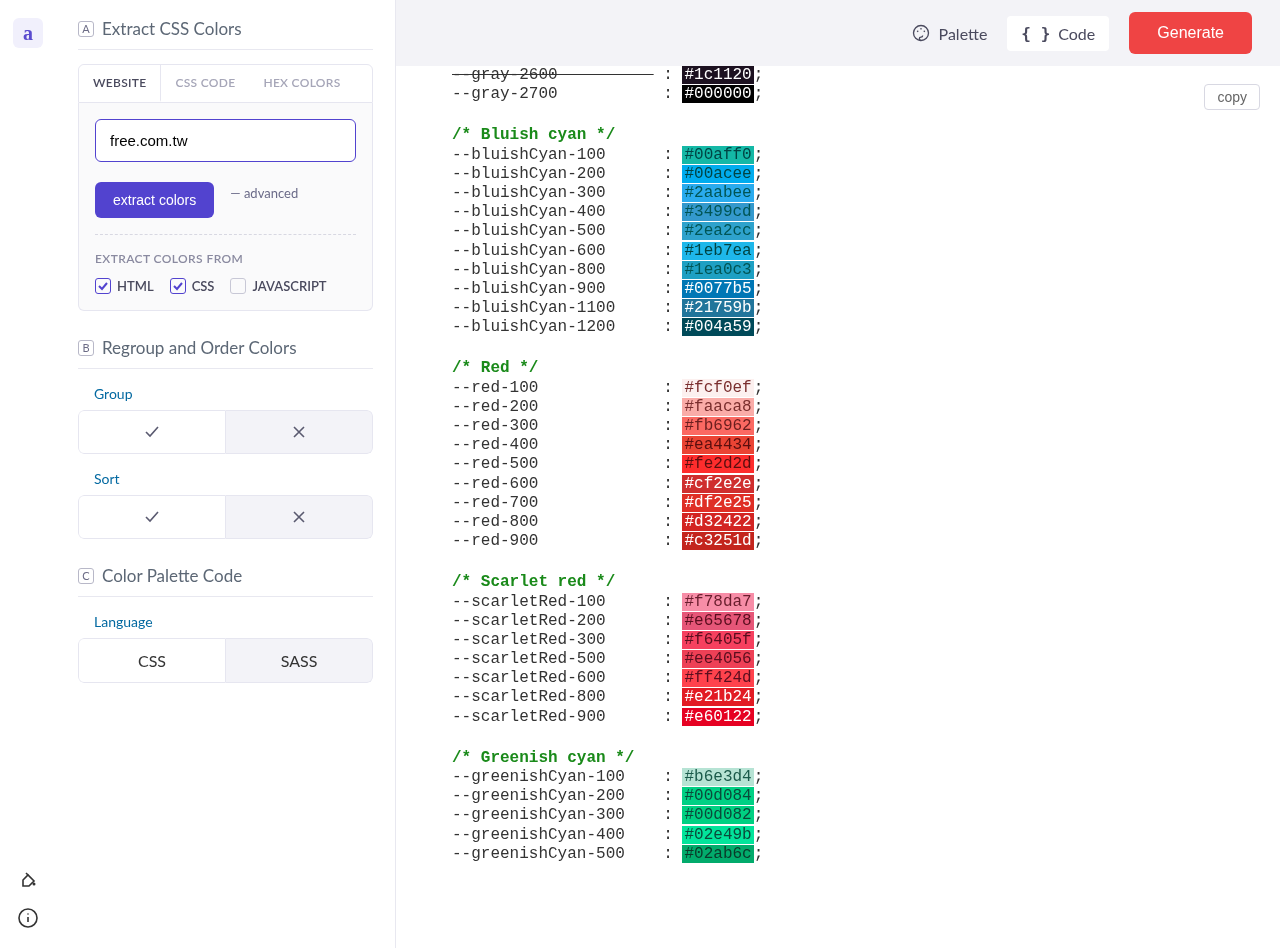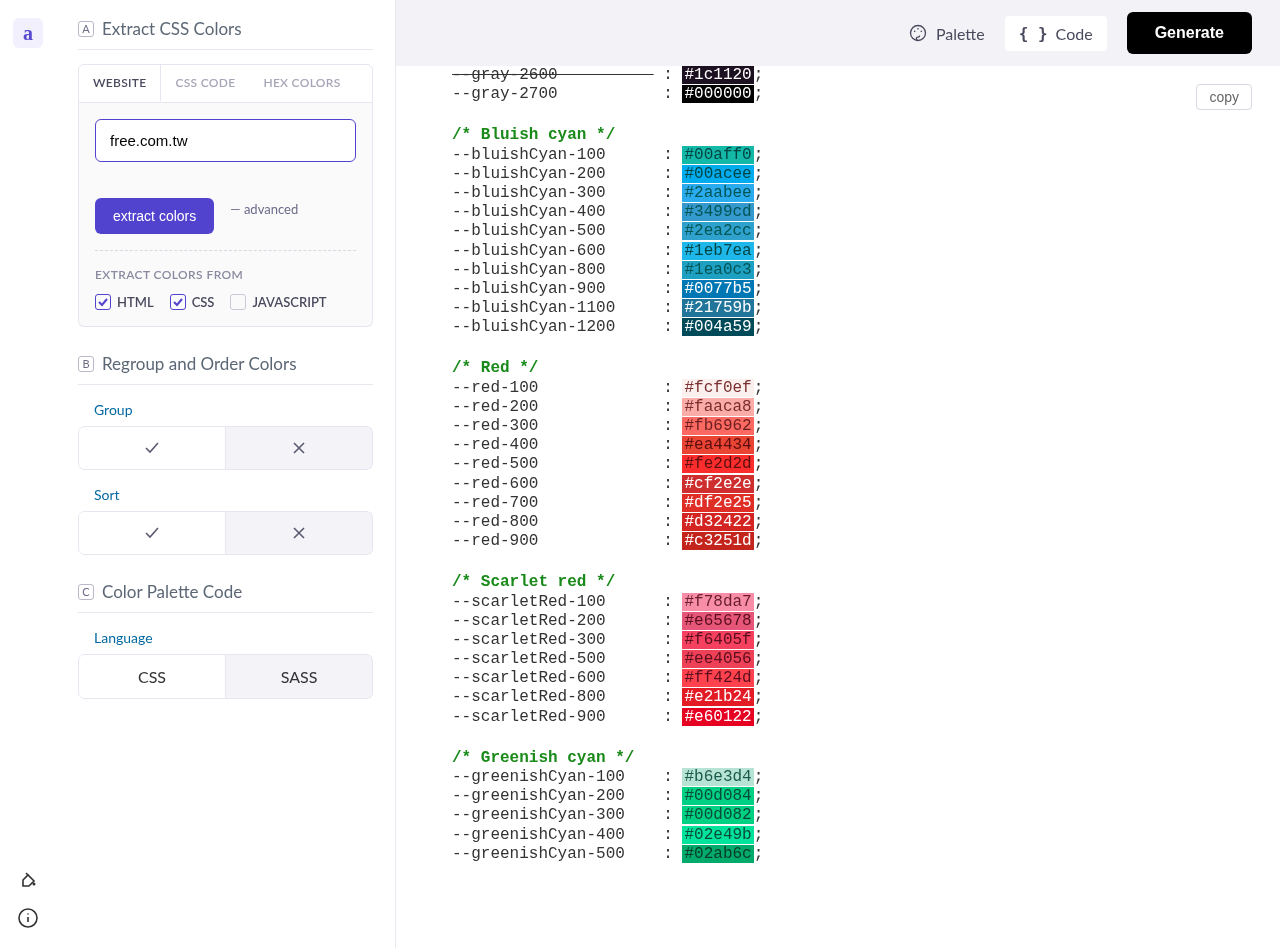--- a/index.html
+++ b/index.html
@@ -12,21 +12,21 @@
 
 .sidebar { width: 340px; border-right: 1px solid #e8e8f0; padding: 18px 22px; overflow-y: auto; background:#fff; }
 .section-head { display:flex; align-items:center; gap: 8px; border-bottom: 1px solid #e8e8f0; padding-bottom: 10px; margin-bottom: 14px; }
 .badge { border:1px solid #b8b8c8; border-radius:3px; font-size:11px; width:16px; height:16px; display:flex; align-items:center; justify-content:center; color:#6b6b85; }
 .section-title { font-size: 17px; color:#5c6775; font-weight:400; }
 
 .tabs { display:flex; border:1px solid #e6e6f0; border-radius:6px 6px 0 0; background:#fff; }
 .tab { padding:10px 14px; font-size:12px; font-weight:600; letter-spacing:0.3px; color:#a6a6b8; cursor:pointer; text-transform:uppercase; }
 .tab.active { color:#4a4a5e; border-bottom:2px solid #fff; background:#fff; border-right:1px solid #e6e6f0; border-radius:6px 0 0 0; }
 .tab-body { border:1px solid #e6e6f0; border-top:none; border-radius:0 0 6px 6px; padding:16px; background:#fafafb; }
-.url-input { width:100%; padding:12px 14px; border:1.5px solid #5243cf; border-radius:6px; font-size:15px; background:#fff; outline:none; margin-bottom:22px; }
+.url-input { width:100%; padding:12px 14px; border:1.5px solid #5243cf; border-radius:6px; font-size:15px; background:#fff; outline:none; margin-bottom:6px; }
 .row { display:flex; align-items:center; gap:16px; }
 .btn-primary { background:#5243cf; color:#fff; border:none; padding:10px 18px; border-radius:6px; font-size:14px; font-weight:500; cursor:pointer;margin-top:14px; }
 .link { color:#6a6a88; font-size:13px; cursor:pointer; }
 .link::before { content:"— "; }
 
 .divider-dashed { border-top:1px dashed #d8d8e2; margin:16px 0; }
 .label-sm { font-size:12px; font-weight:600; color:#8a8aa0; letter-spacing:0.4px; text-transform:uppercase; margin-bottom:12px; }
 .checks { display:flex; gap:16px; }
 .check { display:flex; align-items:center; gap:6px; font-size:13px; font-weight:600; color:#4a4a5e; }
 .cb { width:16px; height:16px; border:1.5px solid #5243cf; border-radius:3px; display:flex; align-items:center; justify-content:center; }
@@ -37,24 +37,24 @@
 .seg { display:flex; border-radius:6px; overflow:hidden; }
 .seg-item { flex:1; padding:12px; display:flex; align-items:center; justify-content:center; border:1px solid #e6e6f0; background:#f3f3f8; cursor:pointer; }
 .seg-item.active { background:#fff; }
 .seg-item:first-child { border-radius:6px 0 0 6px; }
 .seg-item:last-child { border-radius:0 6px 6px 0; border-left:none; }
 
 .main { flex:1; display:flex; flex-direction:column; background:#fff; }
 .topbar { height:66px; background:#f3f3f7; display:flex; align-items:center; justify-content:flex-end; padding:0 28px; gap:20px; }
 .tb-item { display:flex; align-items:center; gap:8px; font-size:16px; color:#4a4a5e; cursor:pointer; }
 .tb-item.boxed { background:#fff; padding:8px 14px; border-radius:4px; }
-.btn-generate { background:#000000; color:#fff; border:none; padding:12px 28px; border-radius:6px; font-size:16px; font-weight:700; cursor:pointer; }
+.btn-generate { background:#ef4444; color:#fff; border:none; padding:12px 28px; border-radius:6px; font-size:16px; font-weight:400; cursor:pointer; }
 
 .code-wrap { flex:1; overflow:auto; padding: 0 28px 28px 56px; position:relative; font-family: 'Courier New', monospace; font-size:16px; line-height:1.2; }
-.copy-btn { position:absolute; top:18px; right:28px; border:1px solid #d8d8e2; background:#fff; border-radius:4px; padding:4px 12px; font-size:14px; color:#666; cursor:pointer; }
+.copy-btn { position:absolute; top:18px; right:20px; border:1px solid #d8d8e2; background:#fff; border-radius:4px; padding:4px 12px; font-size:14px; color:#666; cursor:pointer; }
 .code-line { white-space:pre; }
 .var { color:#333; }
 .colon { color:#333; }
 .comment { color:#1a8a1a; font-weight:bold; }
 .hexbox { padding:0 2px; }
 .semi { color:#333; }
 
 .spacer { height:22px; }
 </style>
 </head>

